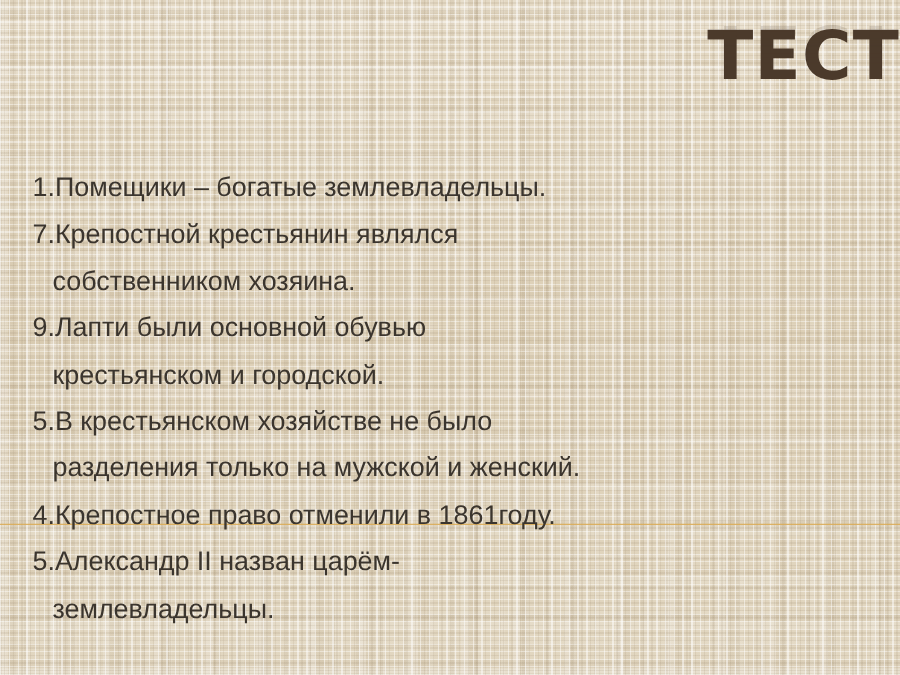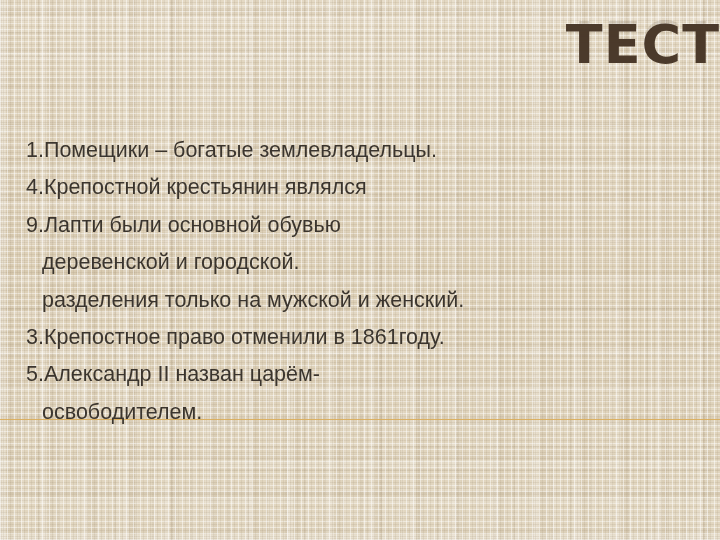--- a/index.html
+++ b/index.html
@@ -154,22 +154,24 @@
 
   <div class="title-block">
     <span class="title-text">ТЕСТ</span>
     <span class="title-reflection" aria-hidden="true">ТЕСТ</span>
   </div>
 
   <div class="accent-rule"></div>
 
   <ul class="body-list">
     <li class="list-item">1.Помещики – богатые землевладельцы.</li>
-    <li class="list-item">4.Крепостной крестьянин являлся</li>
+    <li class="list-item">7.Крепостной крестьянин являлся</li>
+    <li class="list-item continued">собственником хозяина.</li>
     <li class="list-item">9.Лапти были основной обувью</li>
-    <li class="list-item continued">деревенской и городской.</li>
+    <li class="list-item continued">крестьянском и городской.</li>
+    <li class="list-item">5.В крестьянском хозяйстве не было</li>
     <li class="list-item continued">разделения только на мужской и женский.</li>
-    <li class="list-item">3.Крепостное право отменили в 1861году.</li>
+    <li class="list-item">4.Крепостное право отменили в 1861году.</li>
     <li class="list-item">5.Александр II назван царём-</li>
-    <li class="list-item continued">освободителем.</li>
+    <li class="list-item continued">землевладельцы.</li>
   </ul>
 
 </div>
 
 </body></html>

